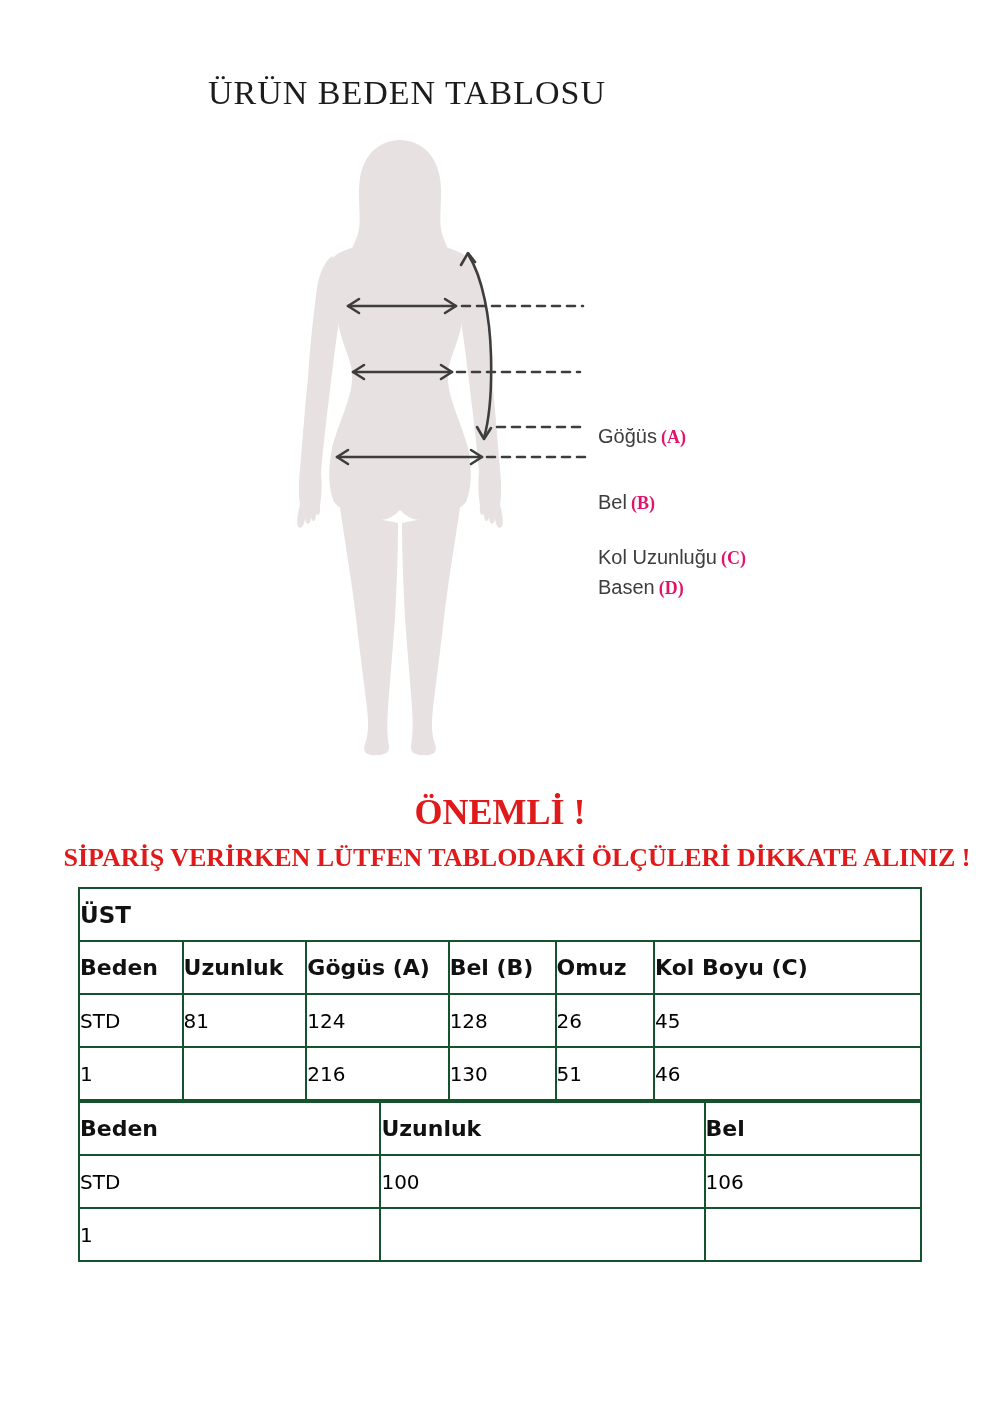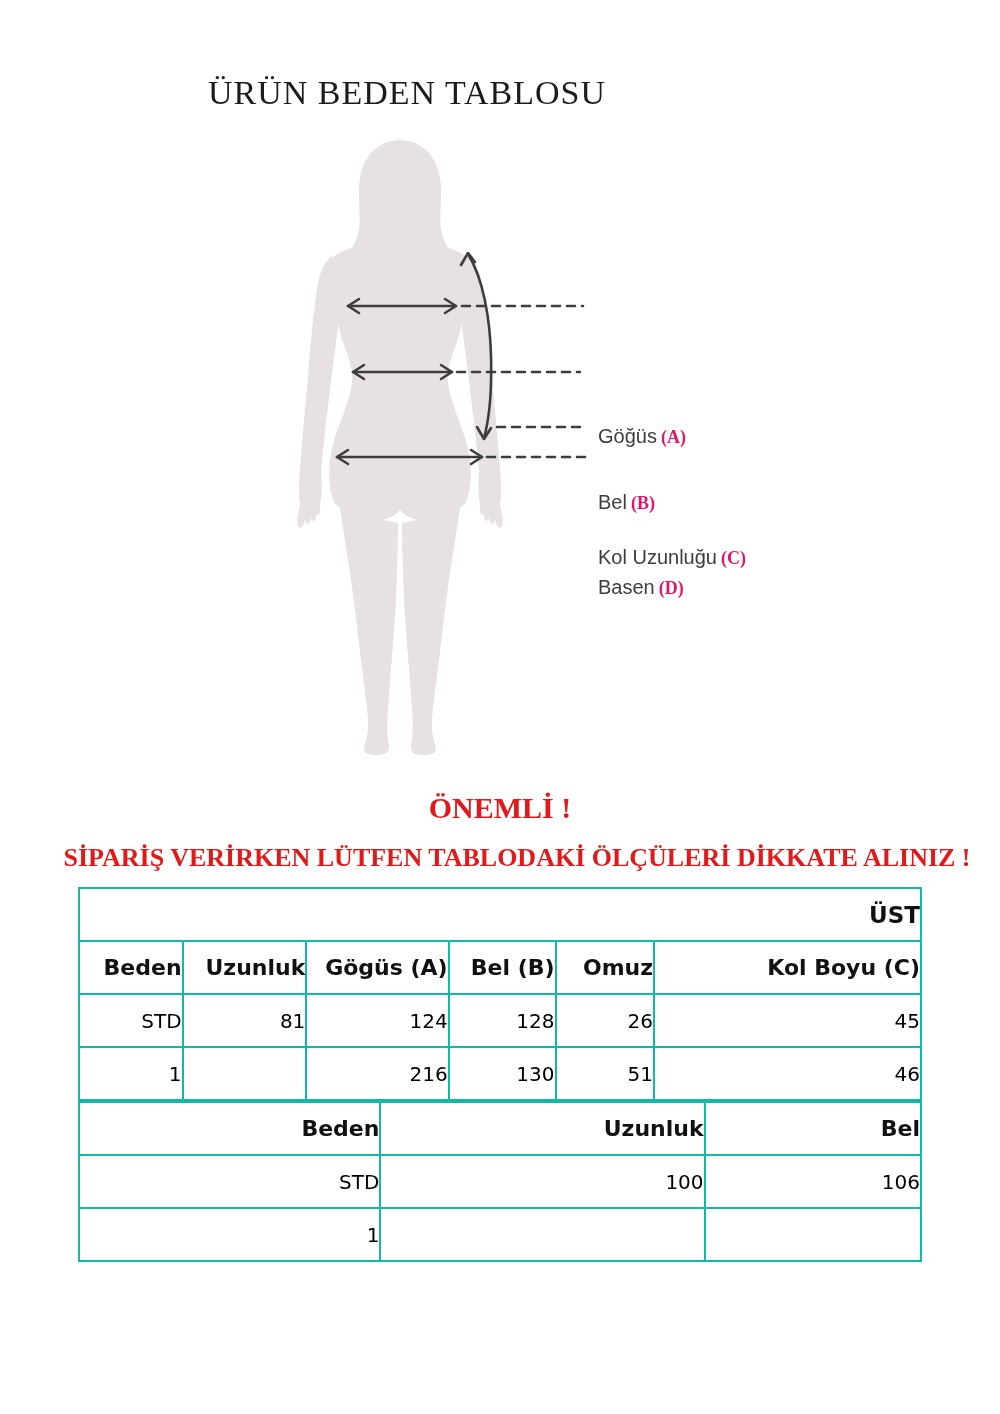--- a/index.html
+++ b/index.html
@@ -63,21 +63,21 @@
 
   
   .notice-heading {
     position: absolute;
     top: 791px;
     left: 0;
     width: 1000px;
     text-align: center;
     font-family: "Liberation Serif", serif;
     font-weight: 700;
-    font-size: 30px;
+    font-size: 36px;
     color: #e01a1a;
   }
   .notice-warning {
     position: absolute;
     top: 843px;
     left: 0;
     width: 1000px;
     text-align: center;
     font-family: "Liberation Serif", serif;
     font-weight: 700;
@@ -93,23 +93,23 @@
     left: 78px;
     width: 844px;
   }
   table.size-table {
     width: 844px;
     border-collapse: collapse;
     table-layout: fixed;
     font-family: "DejaVu Sans", sans-serif;
   }
   table.size-table td, table.size-table th {
-    border: 2px solid #14b8a6;
+    border: 2px solid #14532d;
     height: 51px;
-    text-align: right;
+    text-align: left;
     vertical-align: middle;
     padding: 0;
   }
   .section-title {
     font-weight: 700;
     font-size: 23px;
     color: #111;
   }
   th.col-header {
     font-weight: 700;

